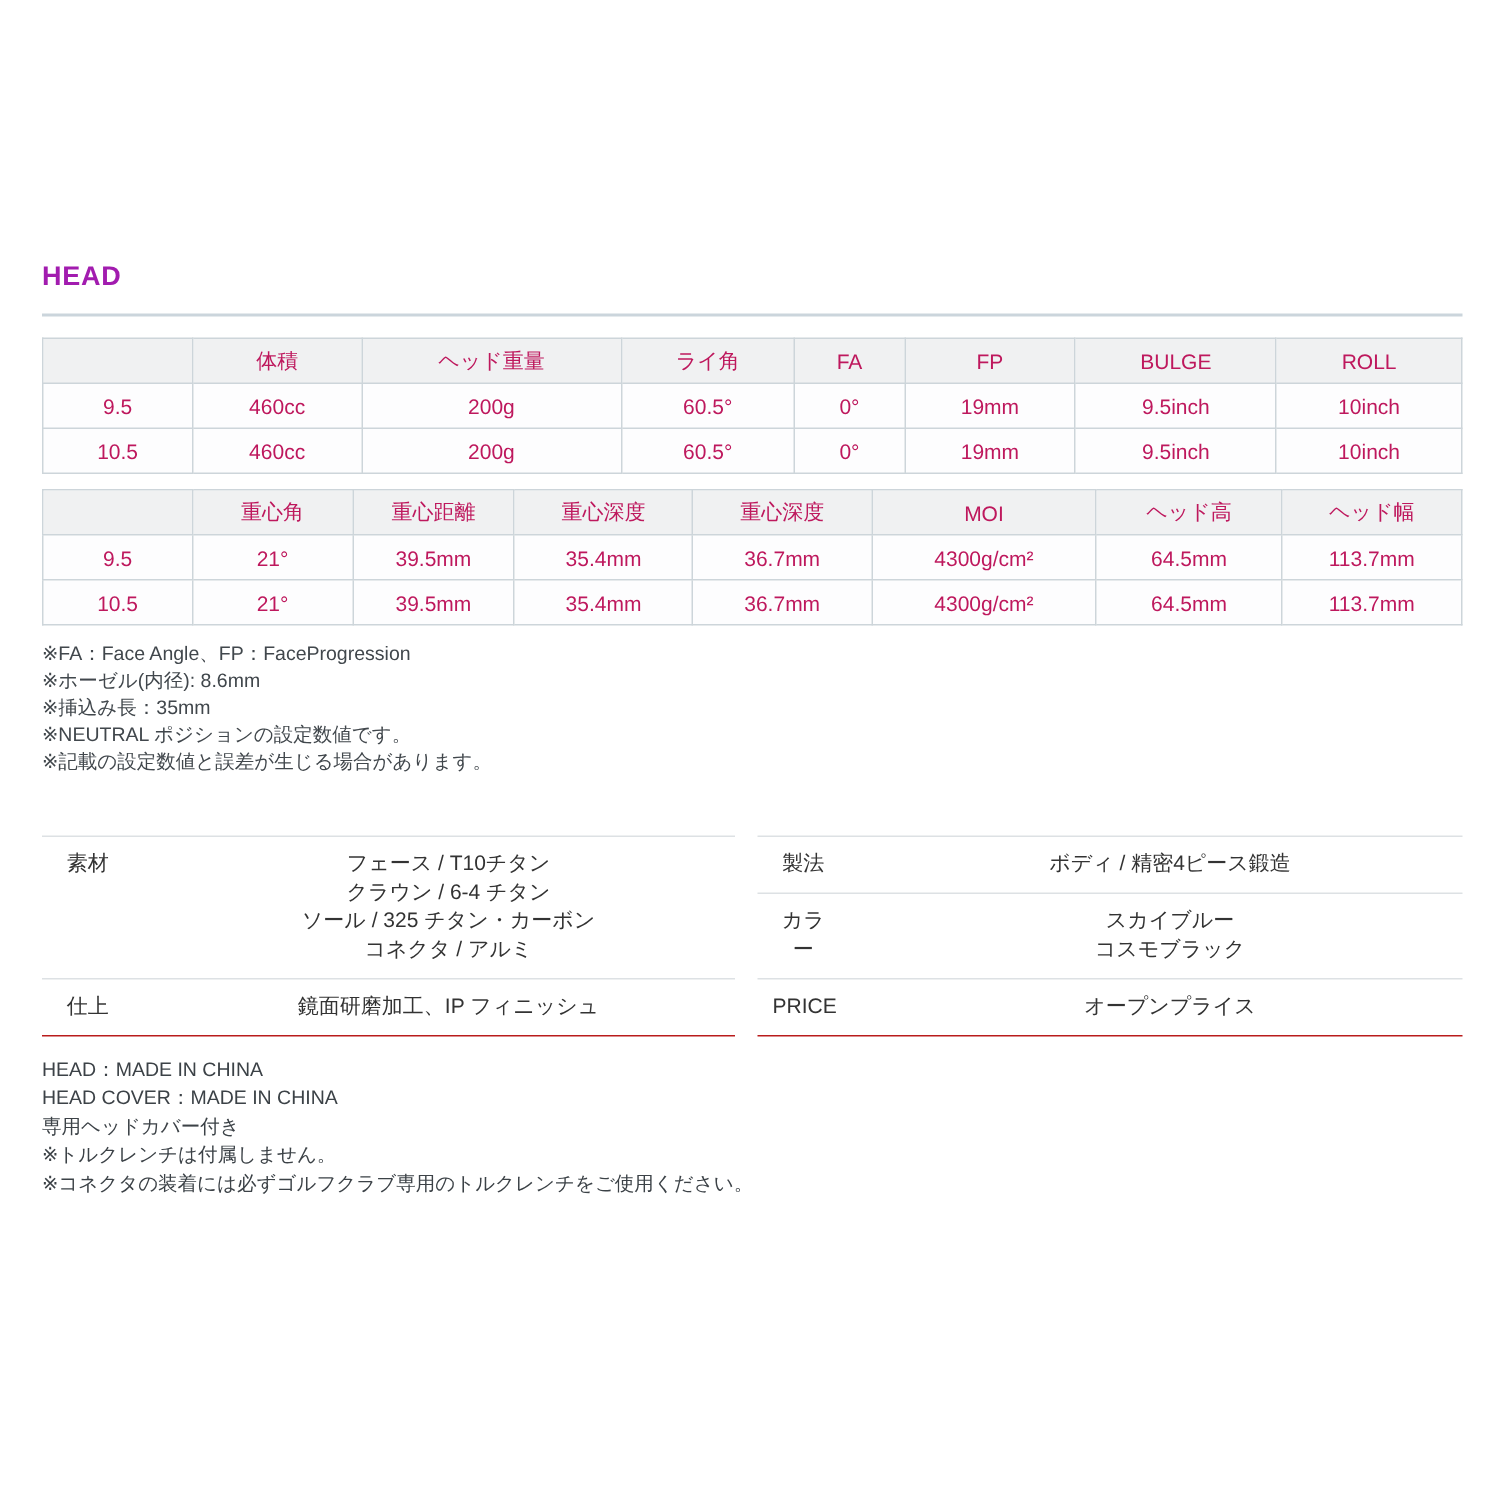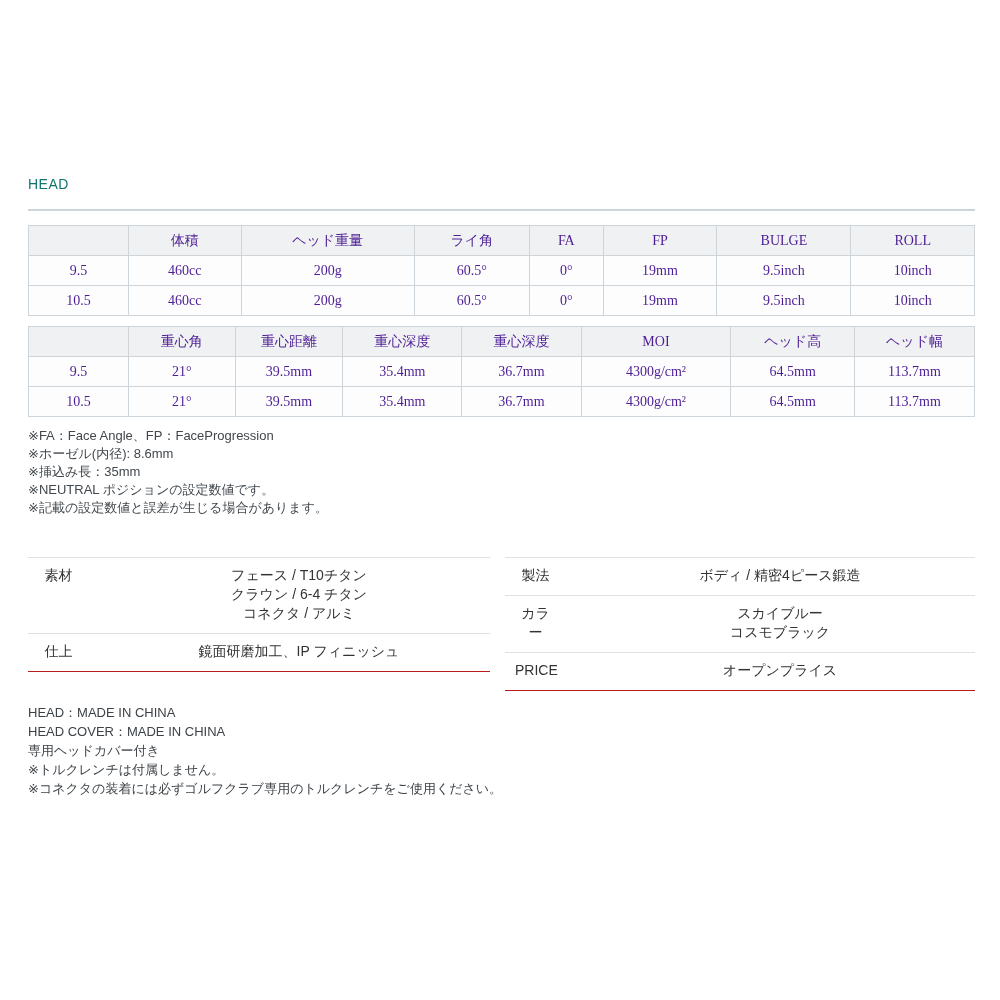--- a/index.html
+++ b/index.html
@@ -16,38 +16,37 @@
     overflow: hidden;
   }
   .content {
     position: absolute;
     left: 28px;
     top: 170px;
     width: 947px;
   }
   .page-title {
     margin: 0;
-    font-size: 14px;
-    font-weight: normal;
-    color: #0f766e;
+    font-size: 18px;
+    font-weight: bold;
+    color: #a21caf;
     line-height: 28px;
     letter-spacing: 0.5px;
   }
   .title-rule {
     margin-top: 11px;
     height: 2px;
     background: #cbd5dc;
   }
   table.spec {
     width: 100%;
     border-collapse: collapse;
     table-layout: fixed;
     font-size: 14px;
-    color: #4c1d95;
-    font-family: Liberation Serif, serif;
+    color: #be185d;
   }
   table.spec.t1 { margin-top: 14px; }
   table.spec.t2 { margin-top: 10px; }
   table.spec th, table.spec td {
     border: 1px solid #cdd5da;
     text-align: center;
     vertical-align: middle;
     height: 29px;
     padding: 0 4px;
     font-weight: normal;
@@ -206,20 +205,21 @@
         <div class="note-line">※記載の設定数値と誤差が生じる場合があります。</div>
       </div>
 
     <div class="details-wrap">
       <div class="details-col left">
           <div class="detail-row">
             <div class="detail-label">素材</div>
             <div class="detail-value">
               <div>フェース / T10チタン</div>
               <div>クラウン / 6-4 チタン</div>
+              <div>ソール / 325 チタン・カーボン</div>
               <div>コネクタ / アルミ</div>
             </div>
           </div>
           <div class="detail-row">
             <div class="detail-label">仕上</div>
             <div class="detail-value">
               <div>鏡面研磨加工、IP フィニッシュ</div>
             </div>
           </div>
         </div>

